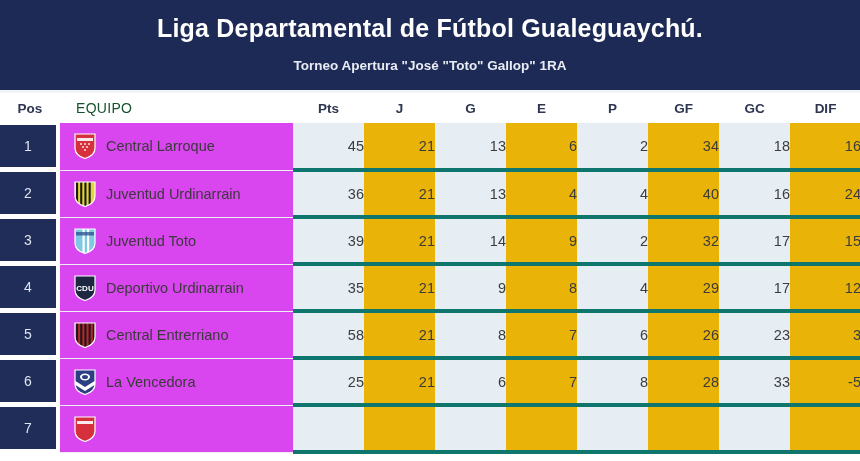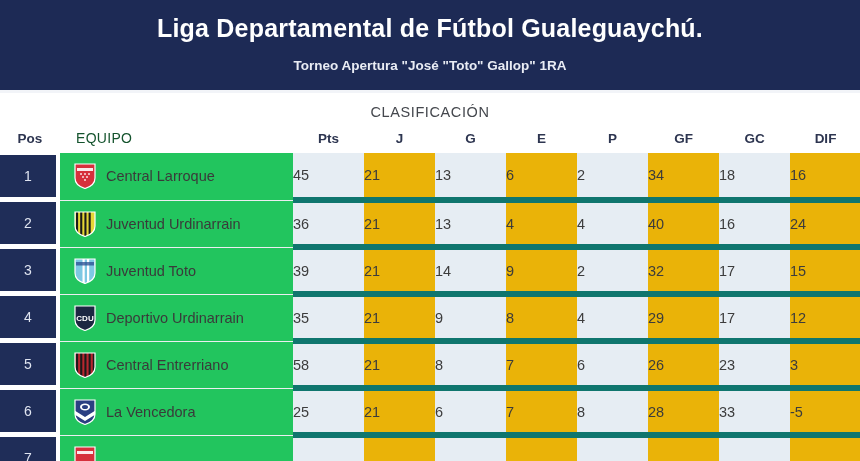--- a/index.html
+++ b/index.html
@@ -91,29 +91,29 @@
     height: 42px;
     margin: 2px 4px 3px 0;
     display: flex;
     align-items: center;
     justify-content: center;
     font-size: 14px;
     font-weight: normal;
   }
 
   td.team {
-    background: #22c55e;
+    background: #d946ef;
     border-bottom: 1px solid #eceef2;
   }
   .team-inner { display: flex; align-items: center; gap: 10px; padding-left: 14px; }
   .team-name { font-size: 14.5px; color: #3a3a3a; white-space: nowrap; }
 
   td.stat {
-    text-align: left;
-    border-bottom: 6px solid #0f766e;
+    text-align: right;
+    border-bottom: 4px solid #0f766e;
     font-size: 14.5px;
     color: #3c3c3c;
     font-weight: normal;
   }
   td.stat.shade   { background: #e6edf3; }
   td.stat.plain   { background: #eab308; }
 
   
   .crest { width: 22px; height: 26px; flex: 0 0 22px; display:block; }
 
@@ -122,23 +122,20 @@
 </head>
 <body>
 
 <div id="page">
 
   <div class="banner">
     <div class="banner-title">Liga Departamental de Fútbol Gualeguaychú.</div>
     <div class="banner-subtitle">Torneo Apertura "José "Toto" Gallop" 1RA</div>
   </div>
 
-  <div class="section-title-row">
-    <div class="section-title">CLASIFICACIÓN</div>
-  </div>
 
   <div class="clip-row">
   <table class="table">
     <colgroup>
       <col class="c-pos">
           <col class="c-team">
       <col class="c-stat">
           <col class="c-stat">
           <col class="c-stat">
           <col class="c-stat">

